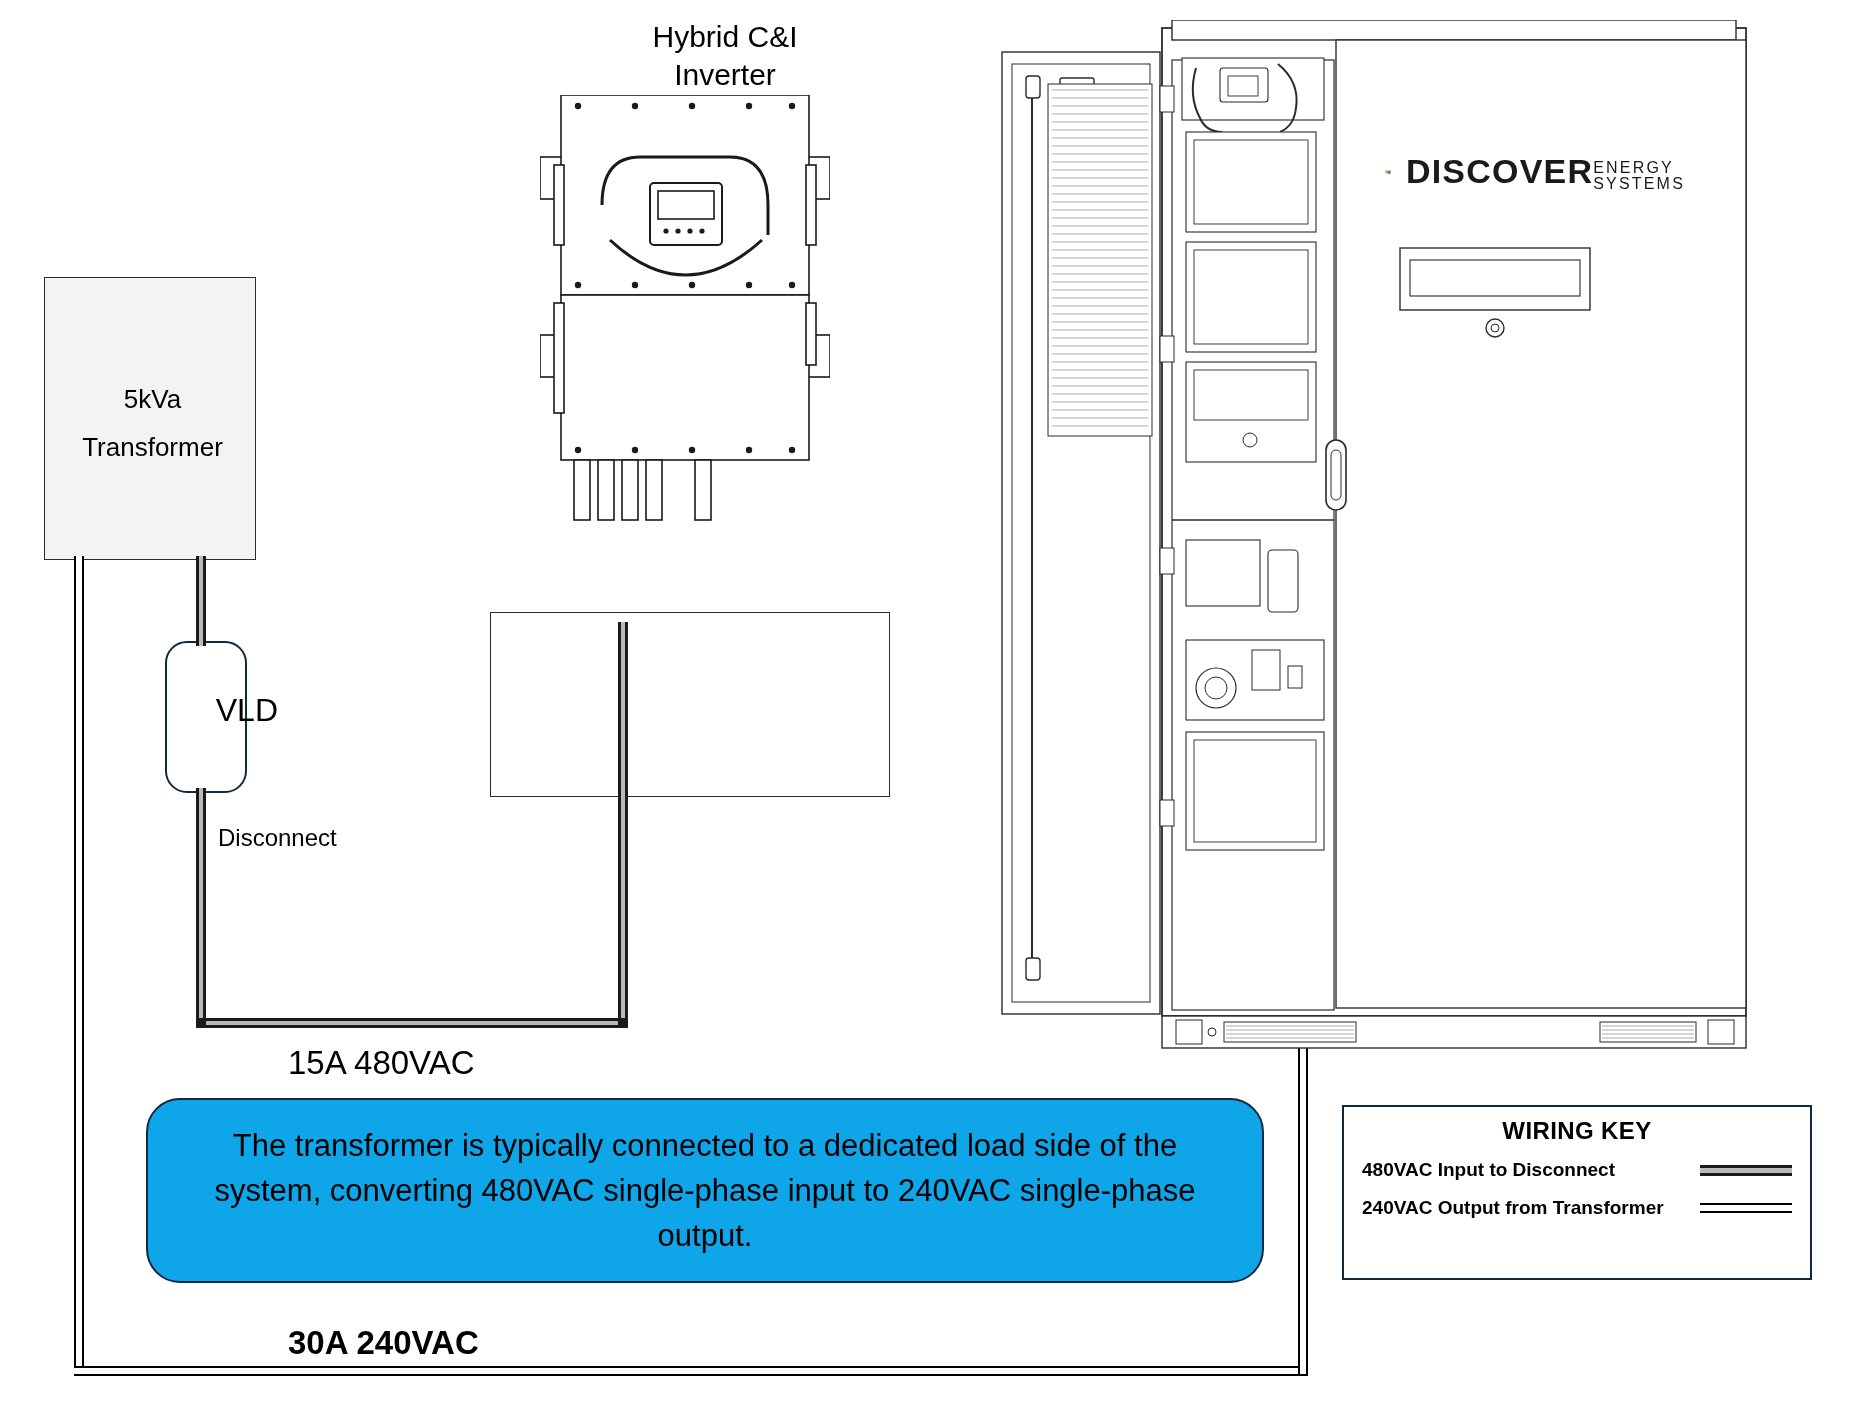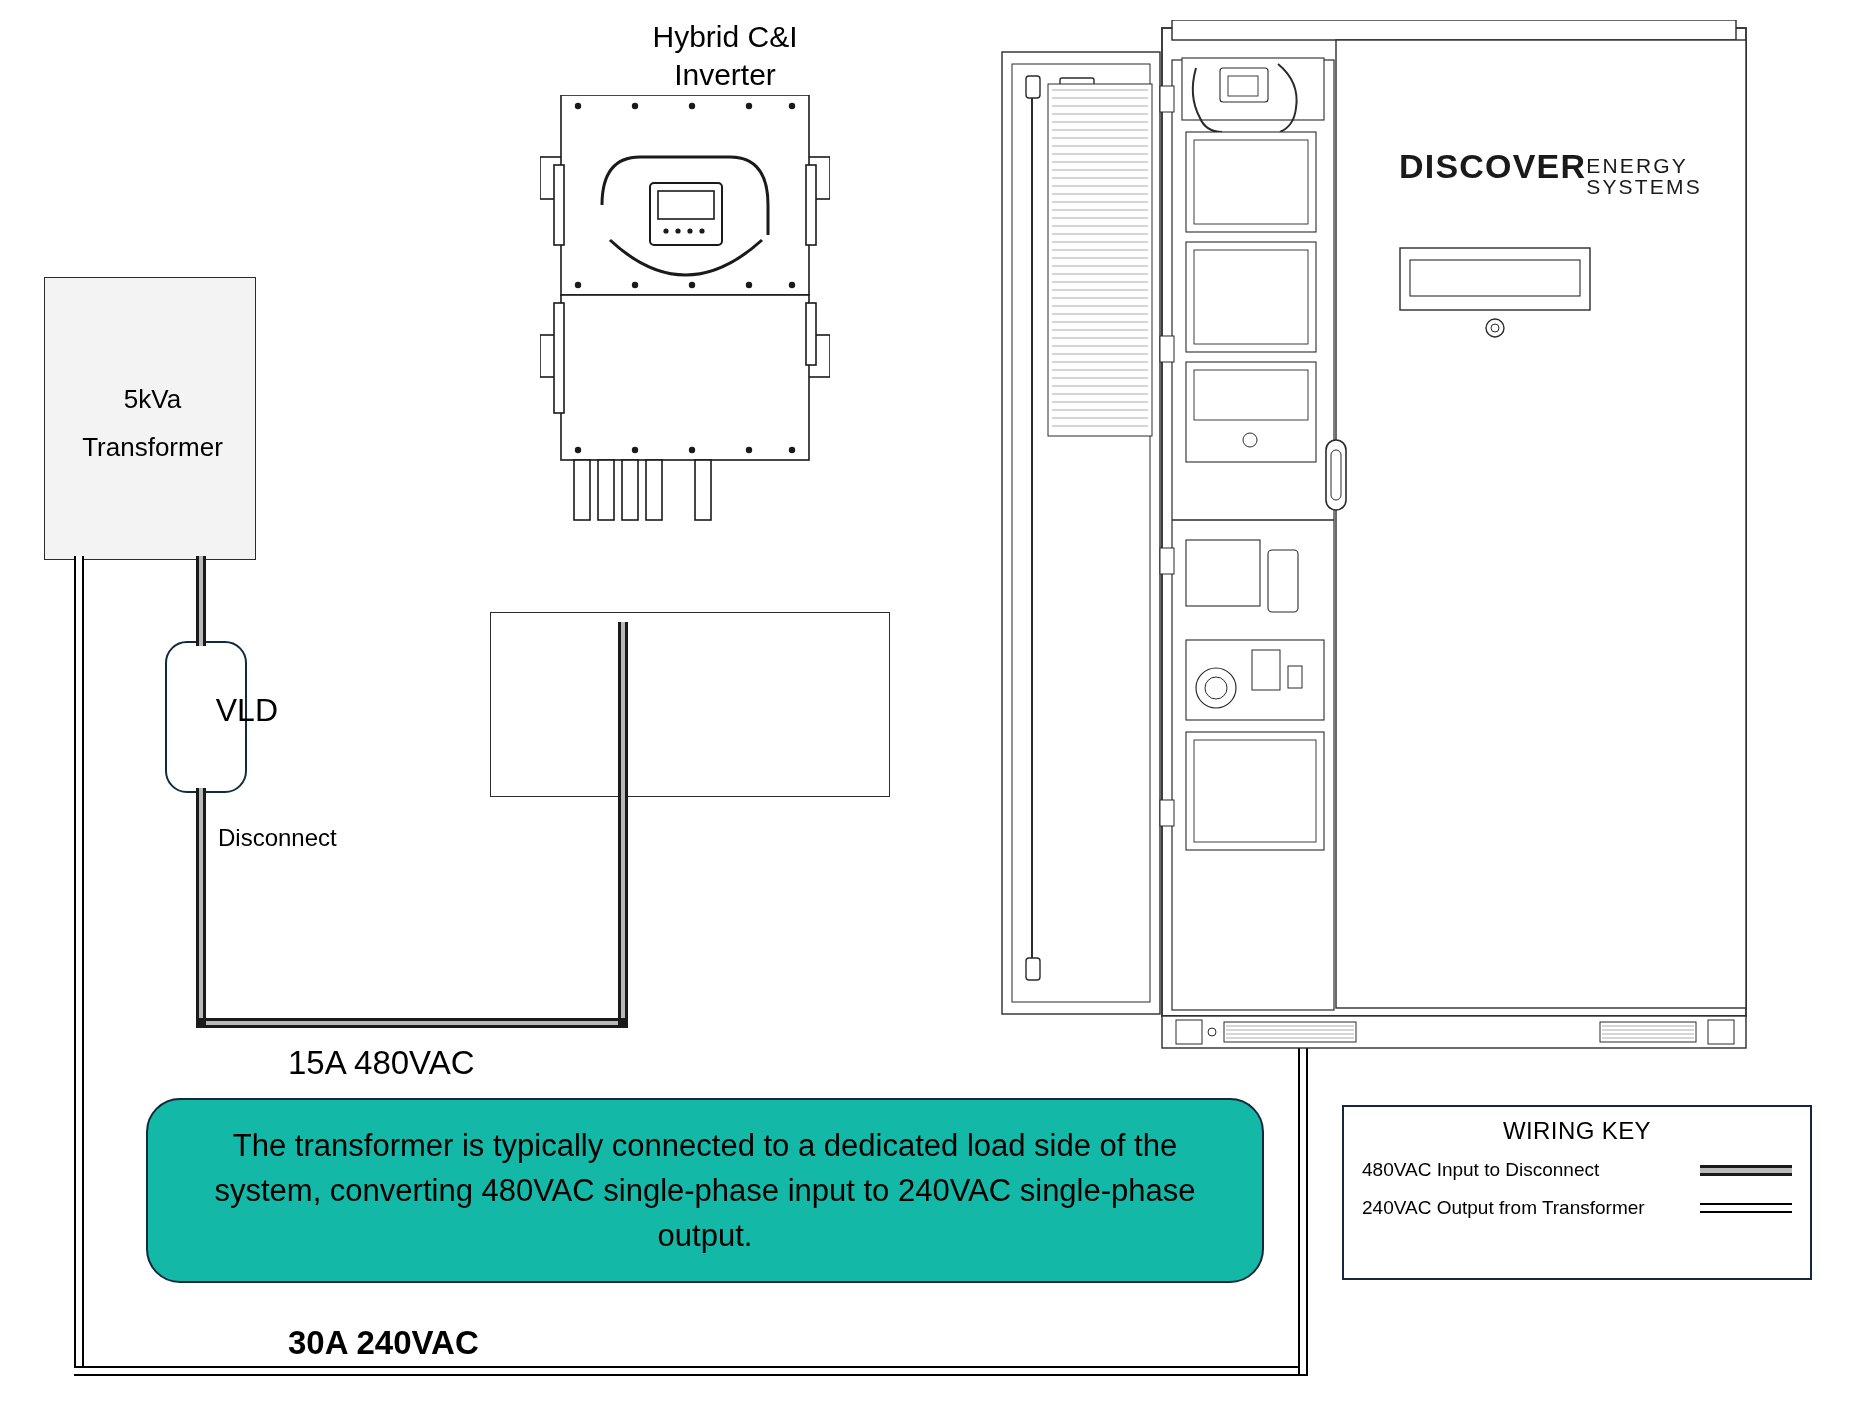--- a/index.html
+++ b/index.html
@@ -116,41 +116,42 @@
         #fff 2px, #fff 8px,
         #000 8px, #000 10px);
   }
 
   
   .note-box {
     left: 146px; top: 1098px;
     width: 1118px; height: 185px;
     border: 2.5px solid #13283d;
     border-radius: 34px;
-    background: #14b8a6;
+    background: #0ea5e9;
     box-sizing: border-box;
     display: flex;
     align-items: center;
     justify-content: flex-end;
     padding: 0 34px;
   }
   .note-text {
     font-size: 31px;
     line-height: 45px;
     text-align: center;
   }
 
   
   .key-box {
     left: 1342px; top: 1105px;
     width: 470px; height: 175px;
     border: 2px solid #13283d;
     background: #ffffff;
     box-sizing: border-box;
     padding: 10px 18px 0 18px;
+    font-weight: bold;
   }
   .key-title {
     text-align: center;
     font-size: 24px;
     letter-spacing: .4px;
     margin-bottom: 14px;
   }
   .key-row {
     display: flex;
     align-items: center;
@@ -185,21 +186,21 @@
   .logo-wrap {
     left: 1385px; top: 138px;
     width: 300px; height: 70px;
     display: flex; align-items: center; gap: 14px;
   }
   .logo-text { display: flex; flex-direction: row; line-height: 1; }
   .logo-title {
     font-size: 34px; font-weight: bold; letter-spacing: 1.2px; color: #1a1a1a;
   }
   .logo-sub {
-    font-size: 21px; letter-spacing: 2.2px; color: #1a1a1a; margin-top: 6px;
+    font-size: 16px; letter-spacing: 2.2px; color: #1a1a1a; margin-top: 6px;
   }
 
   
   .batt-box {
     left: 490px; top: 612px;
     width: 400px; height: 185px;
     border: 1.5px solid #2b2b2b;
     background: #ffffff;
     box-sizing: border-box;
   }

